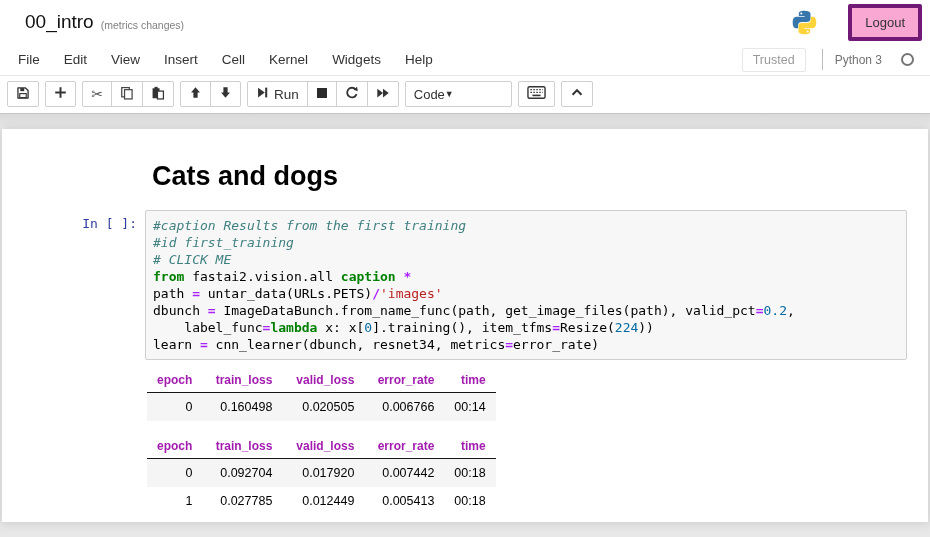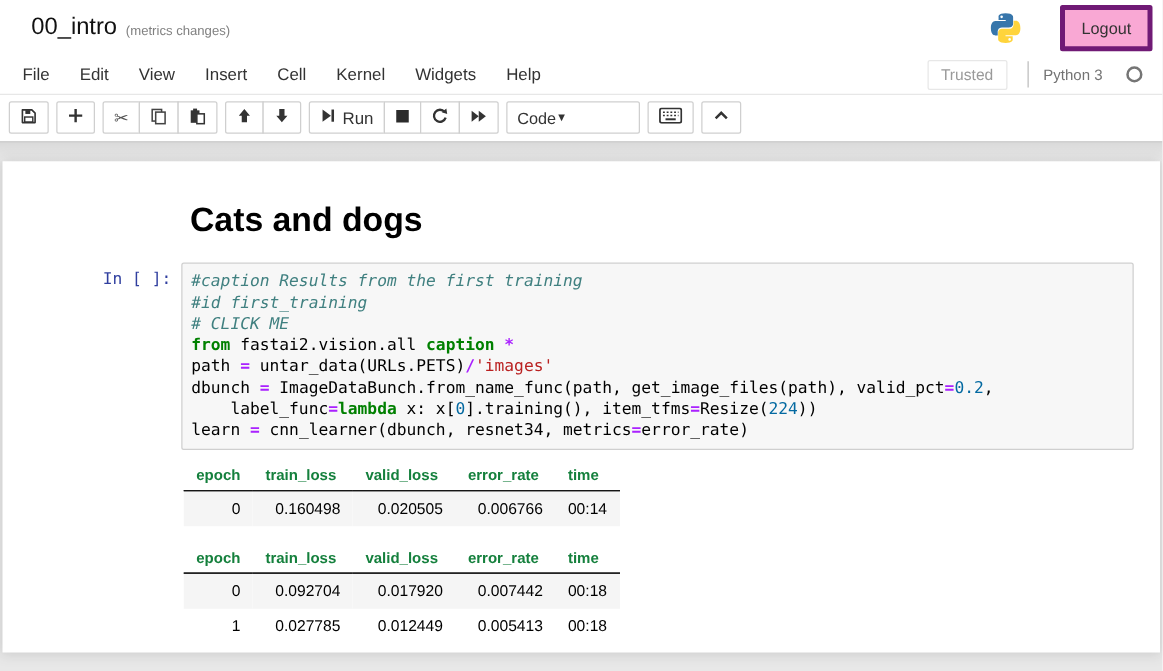--- a/index.html
+++ b/index.html
@@ -58,21 +58,21 @@
   .tk-com { color: #408080; font-style: italic; }
   .tk-kw  { color: #008000; font-weight: bold; }
   .tk-op  { color: #AA22FF; font-weight: bold; }
   .tk-str { color: #BA2121; }
   .tk-num { color: #0369a1; }
   .tk-pl  { color: #000; }
 
   
   .out-cell { margin-top: 9px; }
   table.df { border-collapse: collapse; margin: 0 0 14px 2px; font-family: "Liberation Sans", sans-serif; }
-  table.df th { font-size: 12px; font-weight: bold; color: #15803d; text-align: left; padding: 4px 10px 5px 10px;
+  table.df th { font-size: 12px; font-weight: bold; color: #a21caf; text-align: right; padding: 4px 10px 5px 10px;
                 border-bottom: 1px solid #161616; }
   table.df td { font-size: 12.5px; color: #000; text-align: right; padding: 7px 10px; }
   table.df tbody tr:nth-child(odd) { background: #f5f5f5; }
   table.df th:nth-child(1), table.df td:nth-child(1) { min-width: 44px; }
   table.df th:nth-child(2), table.df td:nth-child(2) { min-width: 80px; }
   table.df th:nth-child(3), table.df td:nth-child(3) { min-width: 82px; }
   table.df th:nth-child(4), table.df td:nth-child(4) { min-width: 80px; }
   table.df th:nth-child(5), table.df td:nth-child(5) { min-width: 46px; }
 </style>
 </head>

